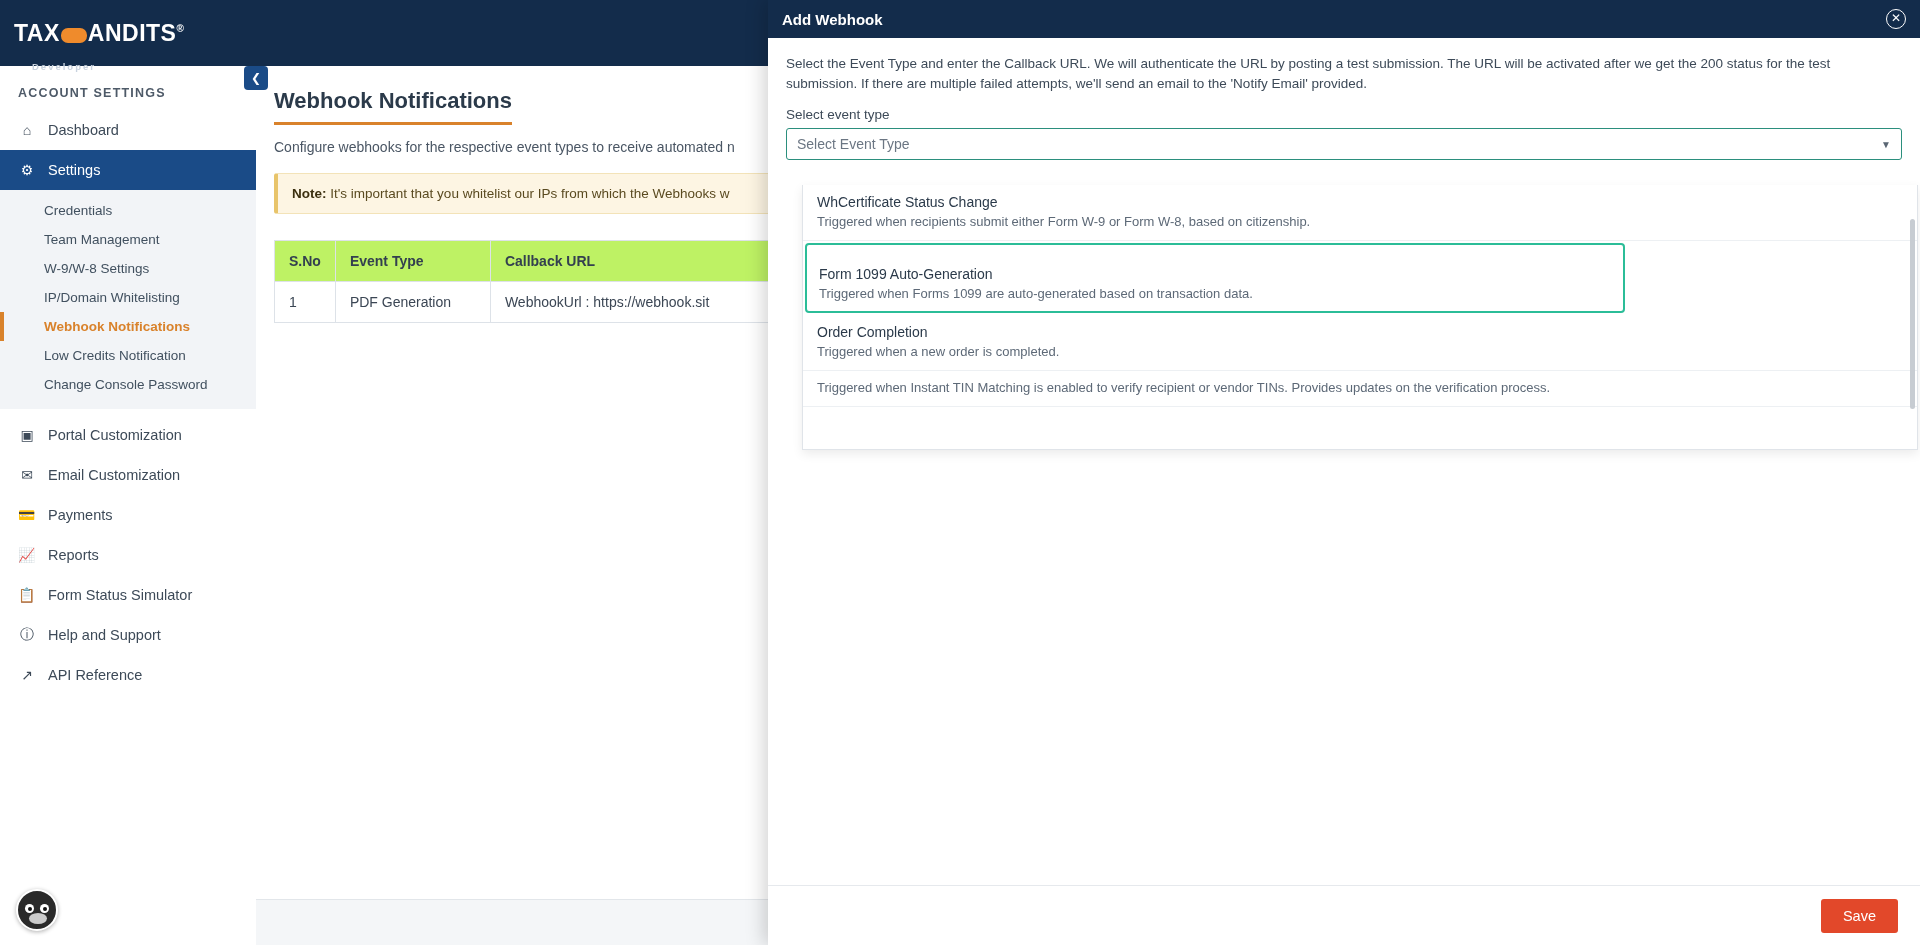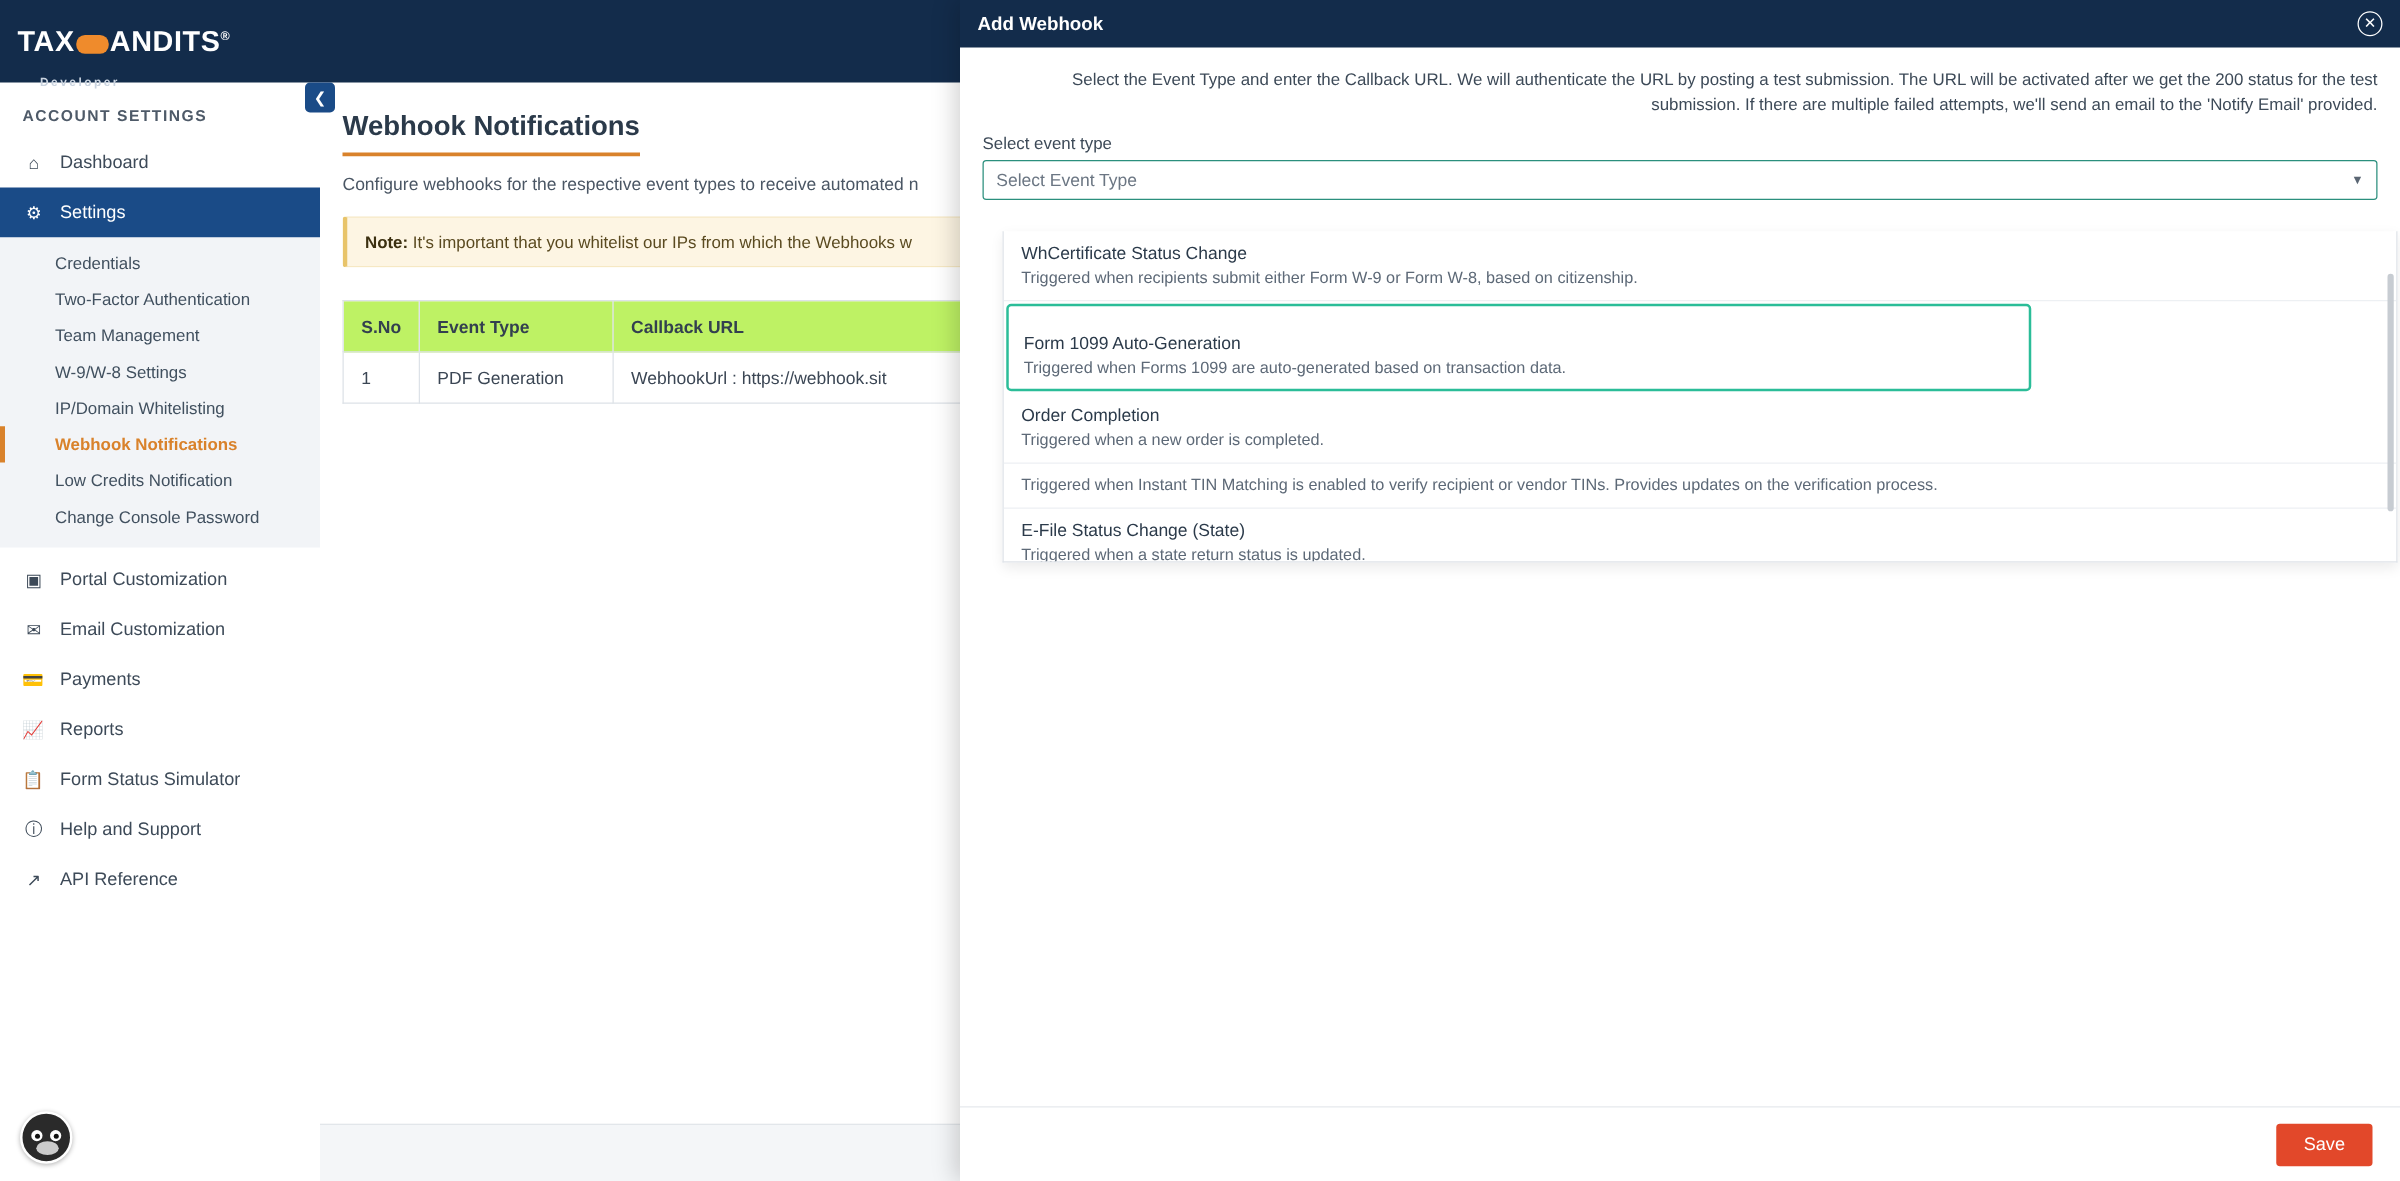--- a/index.html
+++ b/index.html
@@ -233,21 +233,20 @@
     font-size: 12px;
     line-height: 17px;
     text-align: center;
     cursor: pointer;
   }
   .modal-body { padding: 16px 18px 0 18px; position: relative; }
   .modal-desc {
     font-size: 13.5px;
     color: #3d4a58;
     line-height: 1.45;
-    text-align: right;
   }
   .field-label {
     margin-top: 14px;
     font-size: 13.5px;
     color: #3d4a58;
   }
   .select-box {
     margin-top: 6px;
     height: 32px;
     border: 1px solid #2b8f7d;
@@ -363,21 +362,20 @@
     </div>
 
     <div class="nav-item active">
       <span class="nav-icon">⚙</span>
       <span>Settings</span>
       <span class="chev">▼</span>
     </div>
 
     <div class="subnav">
       <div class="sub-item">Credentials</div>
-      <div class="sub-item">Two-Factor Authentication</div>
       <div class="sub-item">Team Management</div>
       <div class="sub-item">W-9/W-8 Settings</div>
       <div class="sub-item">IP/Domain Whitelisting</div>
       <div class="sub-item selected">Webhook Notifications</div>
       <div class="sub-item">Low Credits Notification</div>
       <div class="sub-item">Change Console Password</div>
     </div>
 
     <div class="nav-lower">
       <div class="nav-item">
@@ -488,24 +486,20 @@
             <div class="dd-name">Form 1099 Auto-Generation</div>
             <div class="dd-desc">Triggered when Forms 1099 are auto-generated based on transaction data.</div>
           </div>
           <div class="dd-item">
             <div class="dd-name">Order Completion</div>
             <div class="dd-desc">Triggered when a new order is completed.</div>
           </div>
           <div class="dd-item">
             <div class="dd-desc">Triggered when Instant TIN Matching is enabled to verify recipient or vendor TINs. Provides updates on the verification process.</div>
           </div>
-          <div class="dd-item">
-            <div class="dd-name">E-File Status Change (State)</div>
-            <div class="dd-desc">Triggered when a state return status is updated.</div>
-          </div>
         </div>
         <div class="dd-bar"></div>
       </div>
     </div>
 
     <div class="modal-foot">
       <button class="save-btn">Save</button>
     </div>
   </div>
 

